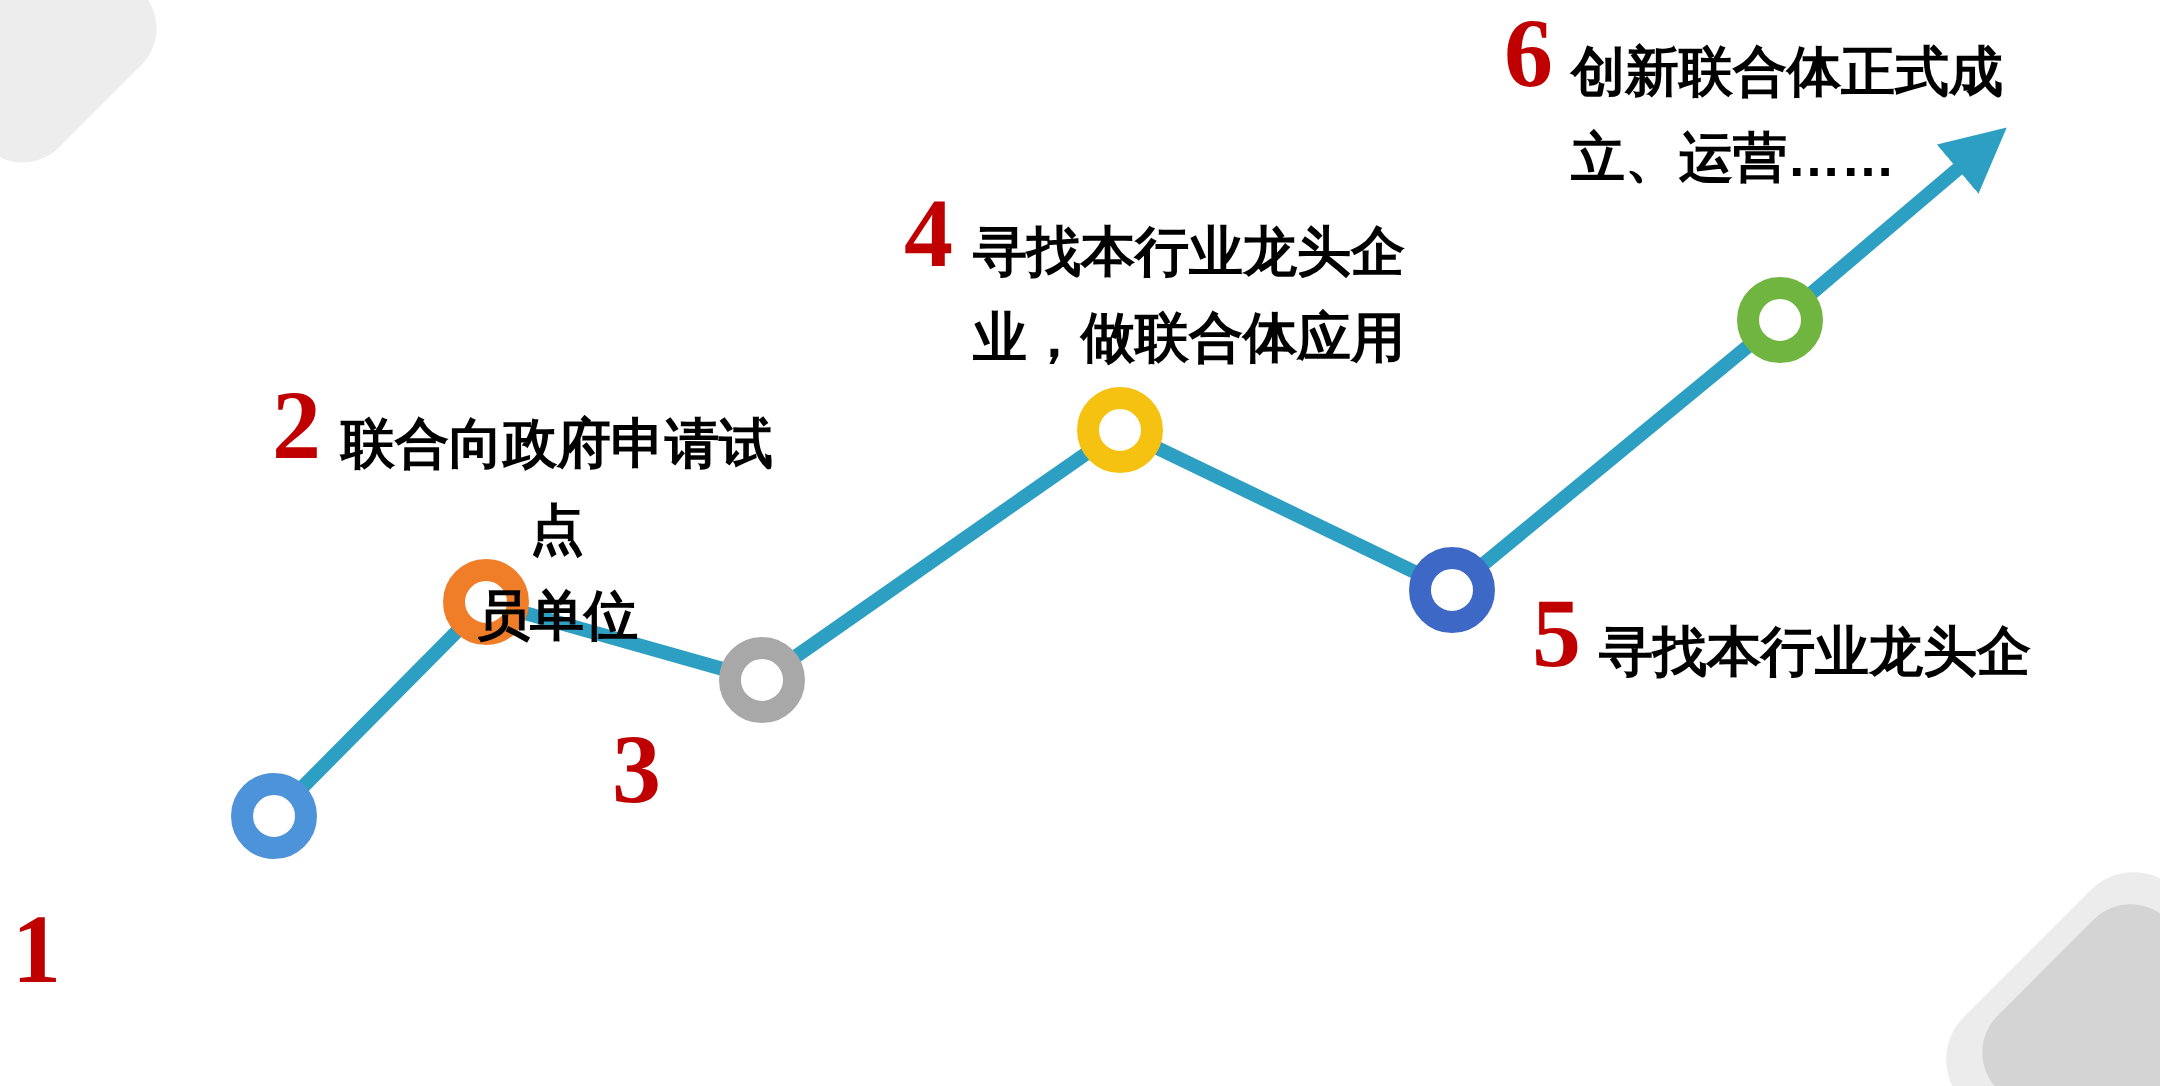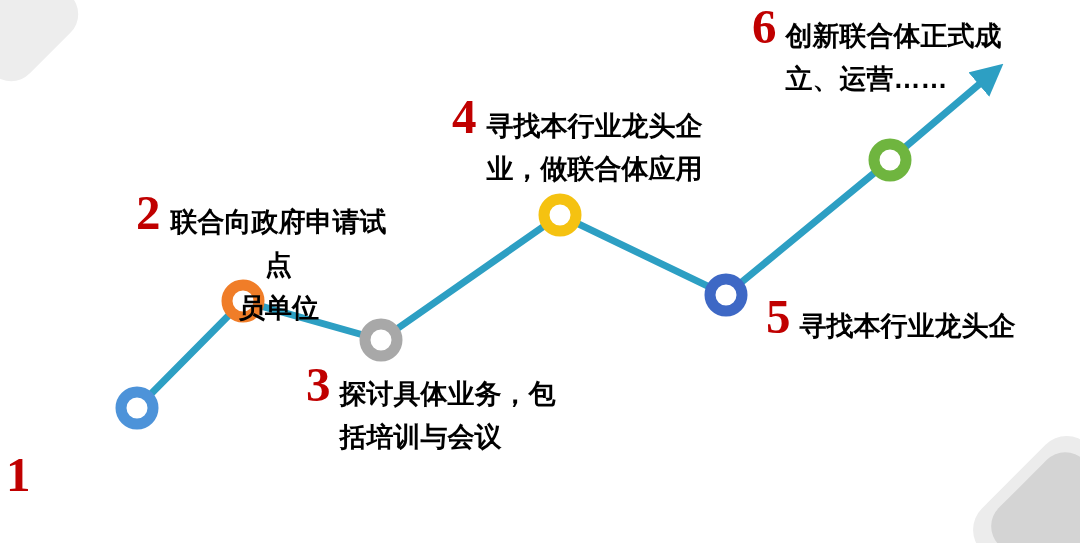--- a/index.html
+++ b/index.html
@@ -85,22 +85,20 @@
   </div>
 
   <div class="step s2">
     <span class="num">2</span>
     <div class="label center">联合向政府申请试点
 员单位</div>
   </div>
 
   <div class="step s3">
     <span class="num">3</span>
-    <div class="label left">探讨具体业务，包
-括培训与会议</div>
   </div>
 
   <div class="step s4">
     <span class="num">4</span>
     <div class="label center">寻找本行业龙头企
 业，做联合体应用</div>
   </div>
 
   <div class="step s5">
     <span class="num">5</span>

